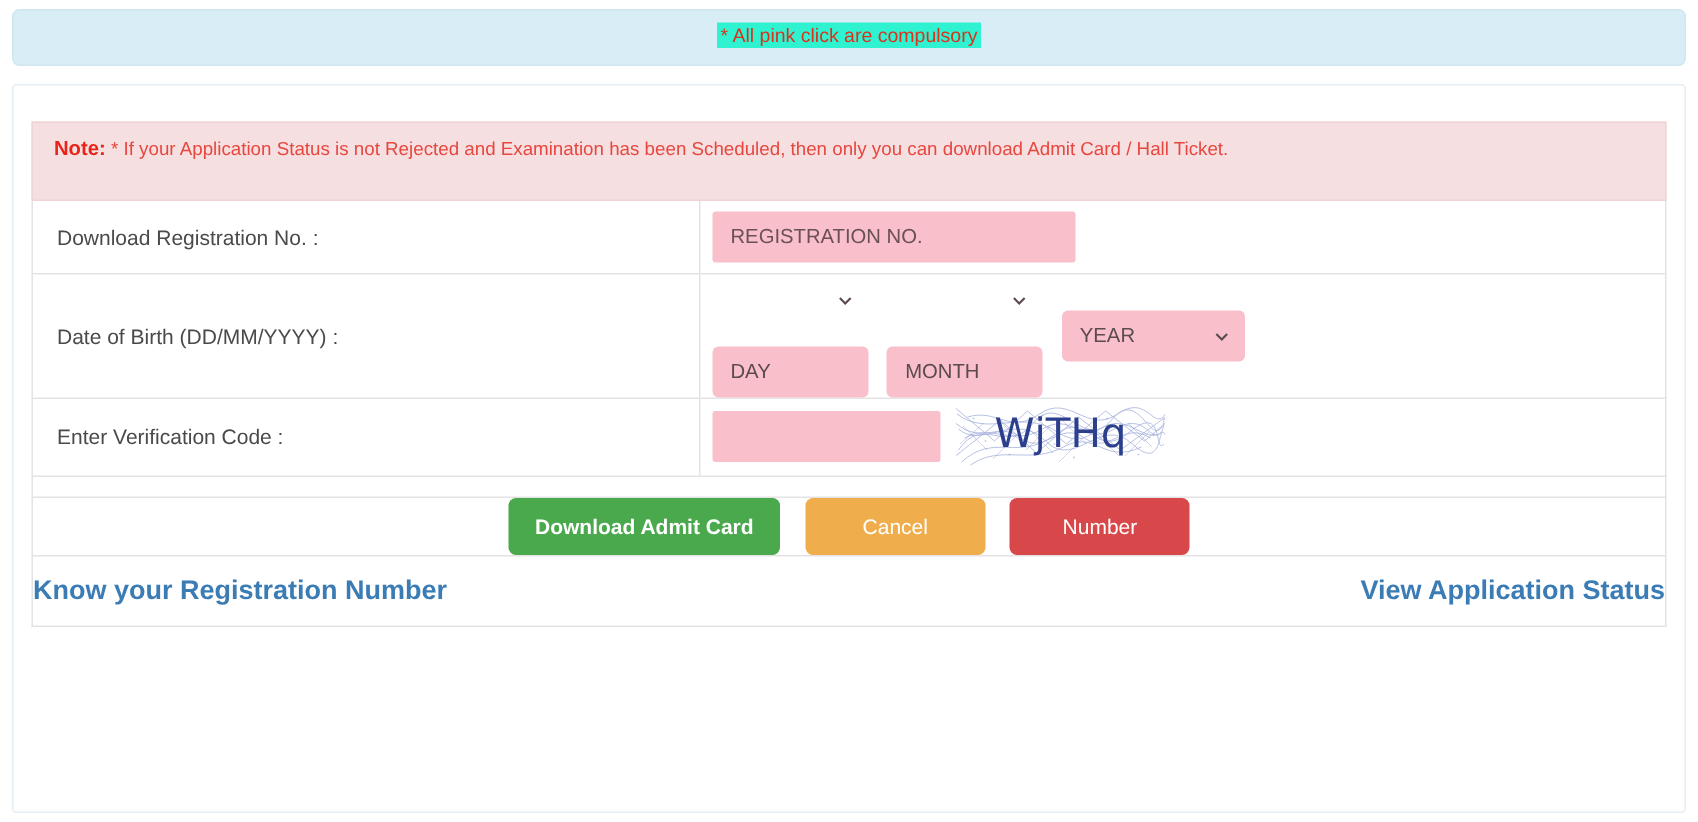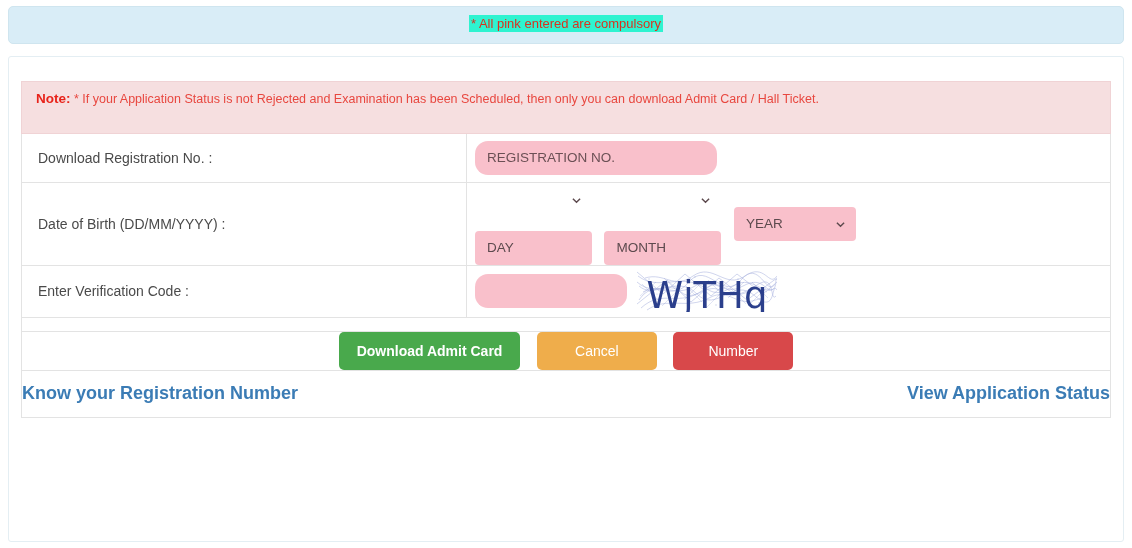--- a/index.html
+++ b/index.html
@@ -109,21 +109,21 @@
     height: 14px;
     border-left: 1px solid #e3e3e3;
     border-right: 1px solid #e3e3e3;
     border-bottom: 1px solid #e3e3e3;
   }
 
   
   .pink-input {
     background: #f9c0cb;
     border: none;
-    border-radius: 13px;
+    border-radius: 2px;
     height: 34px;
     font-size: 13.5px;
     color: #6b5055;
     padding: 0 12px;
     font-family: "Liberation Sans", sans-serif;
     outline: none;
   }
   .pink-input::placeholder { color: #6b5055; opacity: 1; }
   .reg-input { width: 242px; }
   .code-input { width: 152px; background: #f9c0cb; }
@@ -148,40 +148,40 @@
     margin-right: 8px;
   }
   .sel-wrap .chev {
     position: absolute;
     right: 11px;
     top: 13px;
     width: 9px;
     height: 9px;
     pointer-events: none;
   }
-  .sel-day, .sel-month { width: 117px; margin-top: 48px; }
+  .sel-day, .sel-month { width: 104px; margin-top: 48px; }
   .sel-year { width: 122px; }
   .sel-gender { width: 200px; }
 
   
   .captcha-row { display: flex; align-items: center; }
   .captcha-img {
     margin-left: 10px;
     width: 140px;
     height: 42px;
     position: relative;
     background: #ffffff;
     overflow: hidden;
   }
   .captcha-text {
     position: absolute;
     left: 0; right: 0; top: 4px;
     text-align: center;
     font-family: "DejaVu Sans", sans-serif;
-    font-size: 37px;
+    font-size: 27px;
     letter-spacing: 0px;
     color: #2b3f8c;
     z-index: 2;
   }
 
   
   .btn-row-cell {
     text-align: center;
     padding: 14px 0 14px 0;
     border-left: 1px solid #e3e3e3;
@@ -238,21 +238,21 @@
   }
   .green-bar b { font-weight: bold; }
 </style>
 </head>
 <body>
 
 <div class="page">
 
   <div class="banner-wrap">
     <div class="banner-text">
-      <span>* All pink entered are compulsory</span>
+      <span>* All pink click are compulsory</span>
     </div>
   </div>
 
   <div class="card">
     <div class="card-inner">
 
       <div class="note-bar">
         <b>Note:</b><span> * If your Application Status is not Rejected and Examination has been Scheduled, then only you can download Admit Card / Hall Ticket.</span>
       </div>
 

